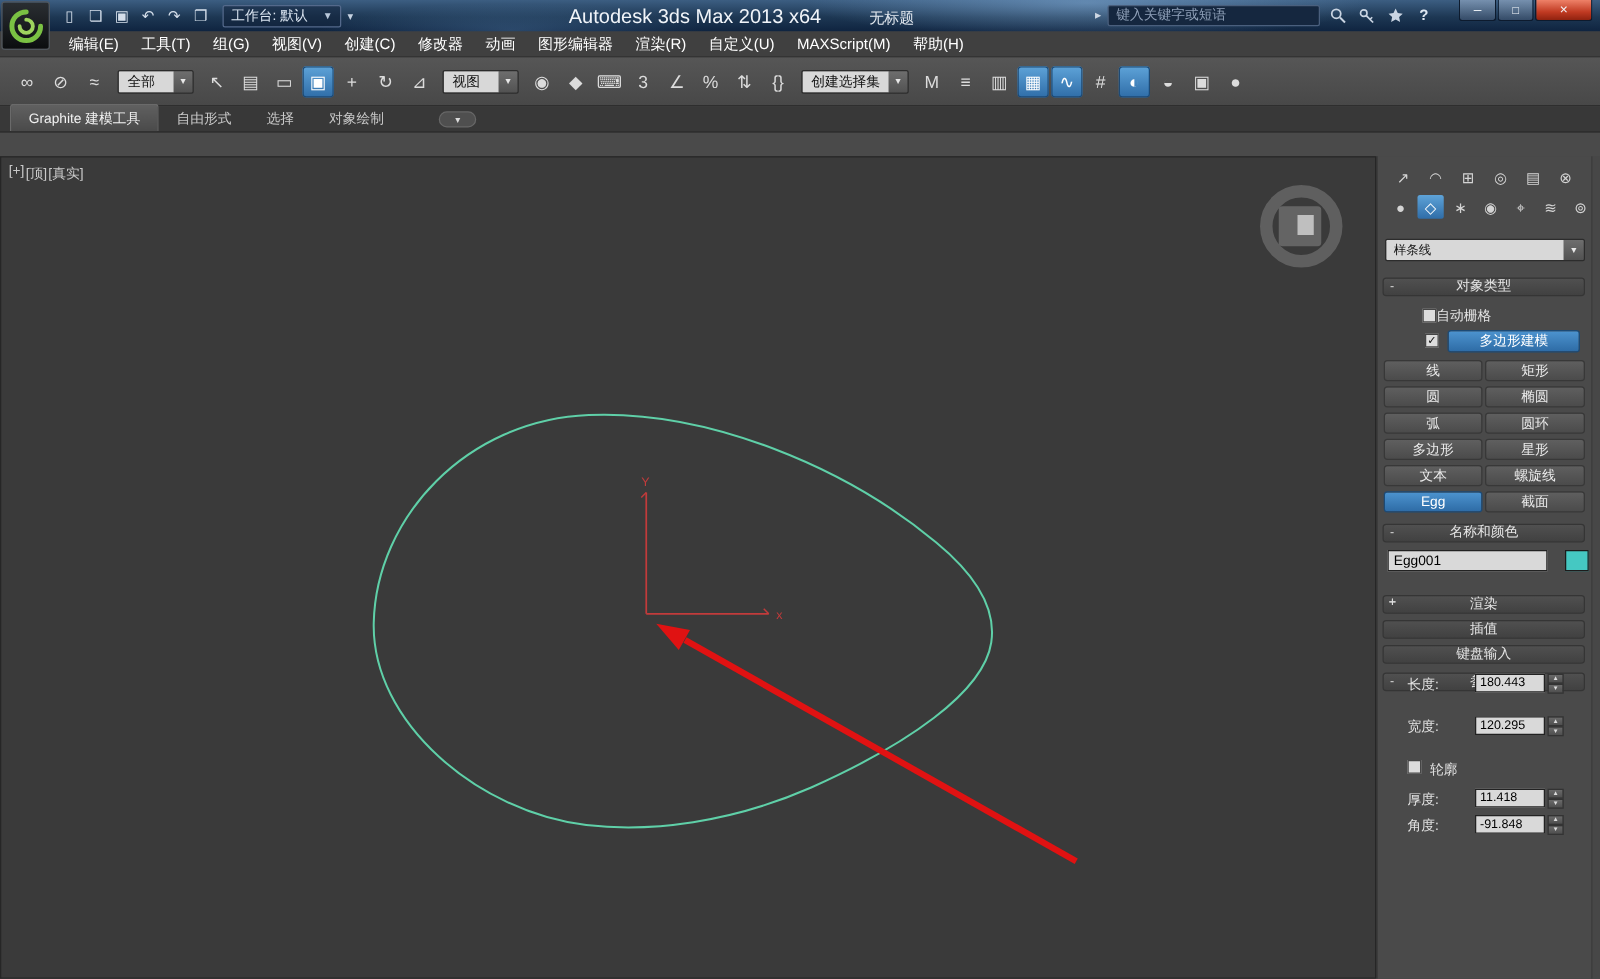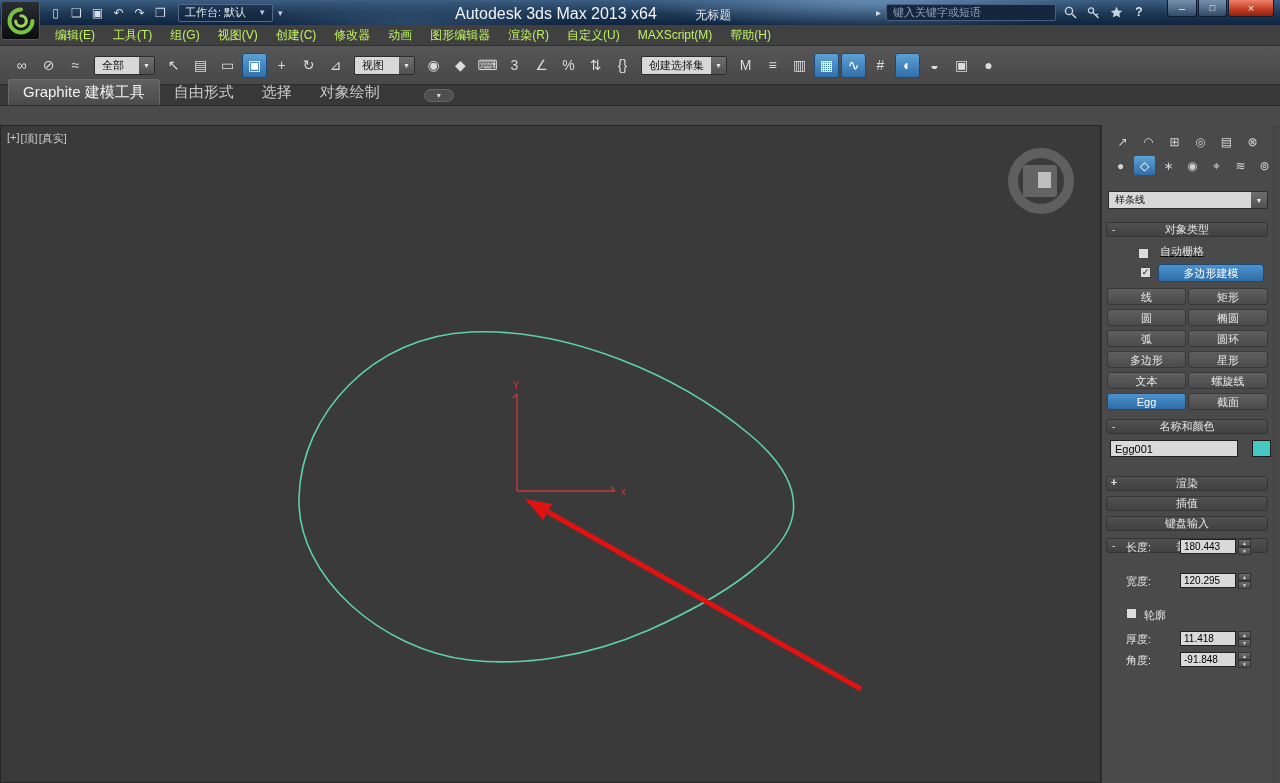--- a/index.html
+++ b/index.html
@@ -39,40 +39,40 @@
   .win-btns { position: absolute; right: 6px; top: 0; display: flex; gap: 1px; z-index: 30; }
   .wb { height: 17px; display: flex; align-items: center; justify-content: center; font-size: 11px;
     color: #f2f6fa; border: 1px solid #0d1b2e; border-top: none; border-radius: 0 0 3px 3px;
     background: linear-gradient(rgba(165,185,210,.55),rgba(85,105,135,.45)); }
   .wb.min { width: 30px; } .wb.max { width: 29px; font-size: 9px; }
   .wb.close { width: 46px; background: linear-gradient(#ee8168,#c03a22 60%,#90220f); }
 
   
   .menubar { position: absolute; left: 0; top: 25px; width: 100%; height: 21px; background: #404040;
     border-bottom: 1px solid #303030; padding-left: 46px; display: flex; align-items: center; }
-  .menu-item { color: #bef264; font-size: 12px; padding: 0 9px; line-height: 21px; cursor: default; text-align: center; }
+  .menu-item { color: #ffffff; font-size: 12px; padding: 0 9px; line-height: 21px; cursor: default; text-align: center; }
 
   
   .toolbar { position: absolute; left: 0; top: 46px; width: 100%; height: 39px;
     background: linear-gradient(#565656,#484848); border-bottom: 1px solid #2e2e2e;
     display: flex; align-items: center; padding-left: 8px; }
   .tb-group { display: flex; align-items: center; }
   .icon-btn { width: 25px; height: 25px; margin: 0 1px; display: flex; align-items: center; justify-content: center;
     color: #dcdcdc; font-size: 14px; border-radius: 3px; cursor: default; }
   .icon-btn.active { background: linear-gradient(#5ea3d8,#2f6da8); color: #fff; box-shadow: inset 0 0 0 1px #1d4a75; }
   .tb-combo { height: 19px; margin: 0 5px; display: flex; align-items: stretch; border: 1px solid #2c2c2c; border-radius: 2px; overflow: hidden; }
   .tb-combo .cval { background: #d8d8d8; color: #111; font-size: 11px; display: flex; align-items: center; padding: 0 7px; min-width: 44px; }
   .tb-combo .carr { width: 15px; background: linear-gradient(#6e6e6e,#525252); color: #e9e9e9; font-size: 7px;
     display: flex; align-items: center; justify-content: center; }
 
   
   .ribbon-tabs { position: absolute; left: 0; top: 85px; width: 100%; height: 21px; background: #383838;
     border-bottom: 1px solid #2b2b2b; display: flex; align-items: flex-end; padding-left: 8px; }
   .rtabs { display: flex; align-items: flex-end; }
-  .rtab { font-size: 15px; color: #c9c9c9; padding: 3px 14px; cursor: default; text-align: center; }
+  .rtab { font-size: 11px; color: #c9c9c9; padding: 3px 14px; cursor: default; text-align: center; }
   .rtab.active { background: linear-gradient(#606060,#4a4a4a); border: 1px solid #6a6a6a; border-bottom: none;
     border-radius: 3px 3px 0 0; color: #f2f2f2; }
   .ribbon-min { margin-left: 30px; margin-bottom: 3px; width: 30px; height: 13px; background: #4f4f4f;
     border: 1px solid #676767; border-radius: 7px; color: #ddd; font-size: 8px;
     display: flex; align-items: center; justify-content: center; }
   .ribbon-sub { position: absolute; left: 0; top: 106px; width: 100%; height: 19px; background: #434343;
     border-bottom: 1px solid #262626; display: flex; align-items: center; }
   .panel-tab { margin-left: 10px; font-size: 11px; color: #e0e0e0; background: #4a4a4a;
     border: 1px solid #303030; border-top: none; border-radius: 0 0 3px 3px; padding: 1px 10px 2px; }
 
@@ -104,21 +104,21 @@
   .roll .pm { position: absolute; left: 5px; top: 0; font-size: 10px; color: #dddddd; line-height: 13px; }
   .roll .t { display: block; text-align: center; font-size: 11px; line-height: 13px; color: #e6e6e6; }
   .ot-h { top: 97px; } .nc-h { top: 294px; } .pr-h { top: 413px; }
   .coll { position: absolute; top: 351px; left: 4px; width: 162px; }
   .coll .roll { position: static; margin-bottom: 5px; }
 
   .cb { width: 11px; height: 11px; background: #dcdcdc; border: 1px solid #464646; display: inline-flex;
     align-items: center; justify-content: center; }
   .cb .tick { font-size: 9px; color: #111; line-height: 9px; }
 
-  .ot-auto { position: absolute; top: 120px; left: 36px; height: 14px; display: flex; align-items: flex-end; gap: 11px; text-decoration: underline; }
+  .ot-auto { position: absolute; top: 120px; left: 36px; height: 14px; display: flex; align-items: center; gap: 0; }
   .ot-auto .lbl { font-size: 11px; color: #e2e2e2; }
   .ot-start { position: absolute; top: 139px; left: 38px; width: 126px; height: 18px; }
   .ot-start .cb { position: absolute; left: 0; top: 3px; }
   .ot-start .pbtn { position: absolute; left: 18px; top: 0; width: 106px; height: 18px; line-height: 17px; }
 
   .pbtn { background: linear-gradient(#5f5f5f,#4b4b4b); border: 1px solid #383838; border-radius: 3px;
     color: #eaeaea; font-size: 11px; height: 17px; line-height: 16px; text-align: center; display: block; cursor: default; }
   .pbtn.active { background: linear-gradient(#4c93cf,#2e6ca6); color: #fff; border-color: #1d4a75; }
 
   .ot-grid { position: absolute; top: 163px; left: 5px; width: 162px; display: grid;

